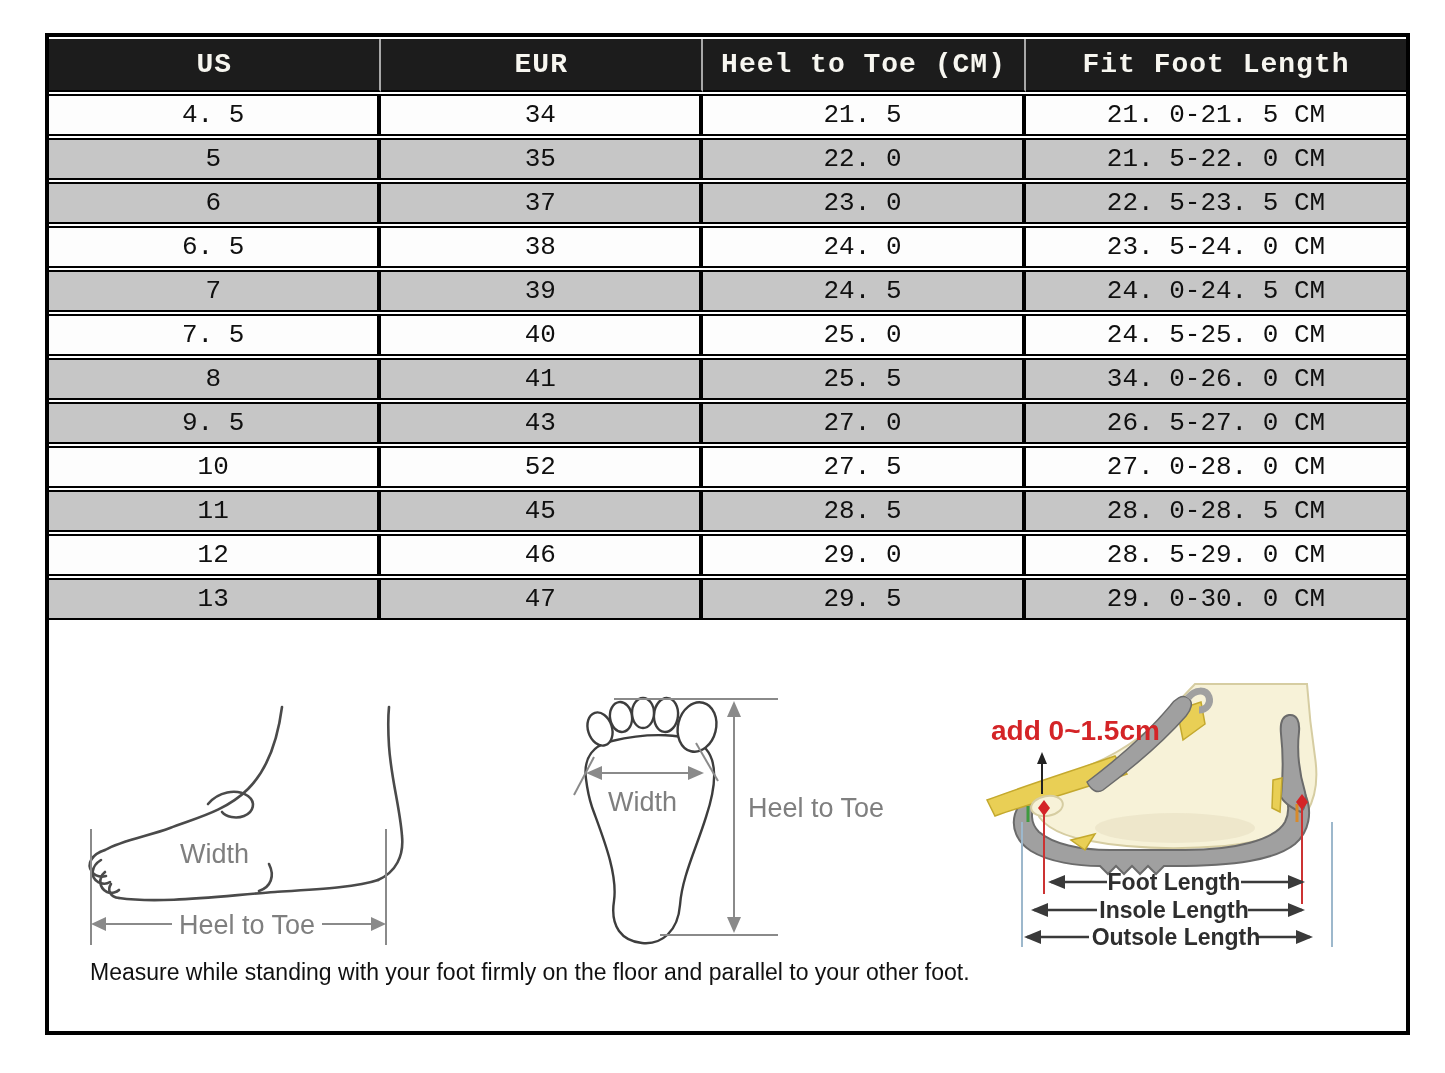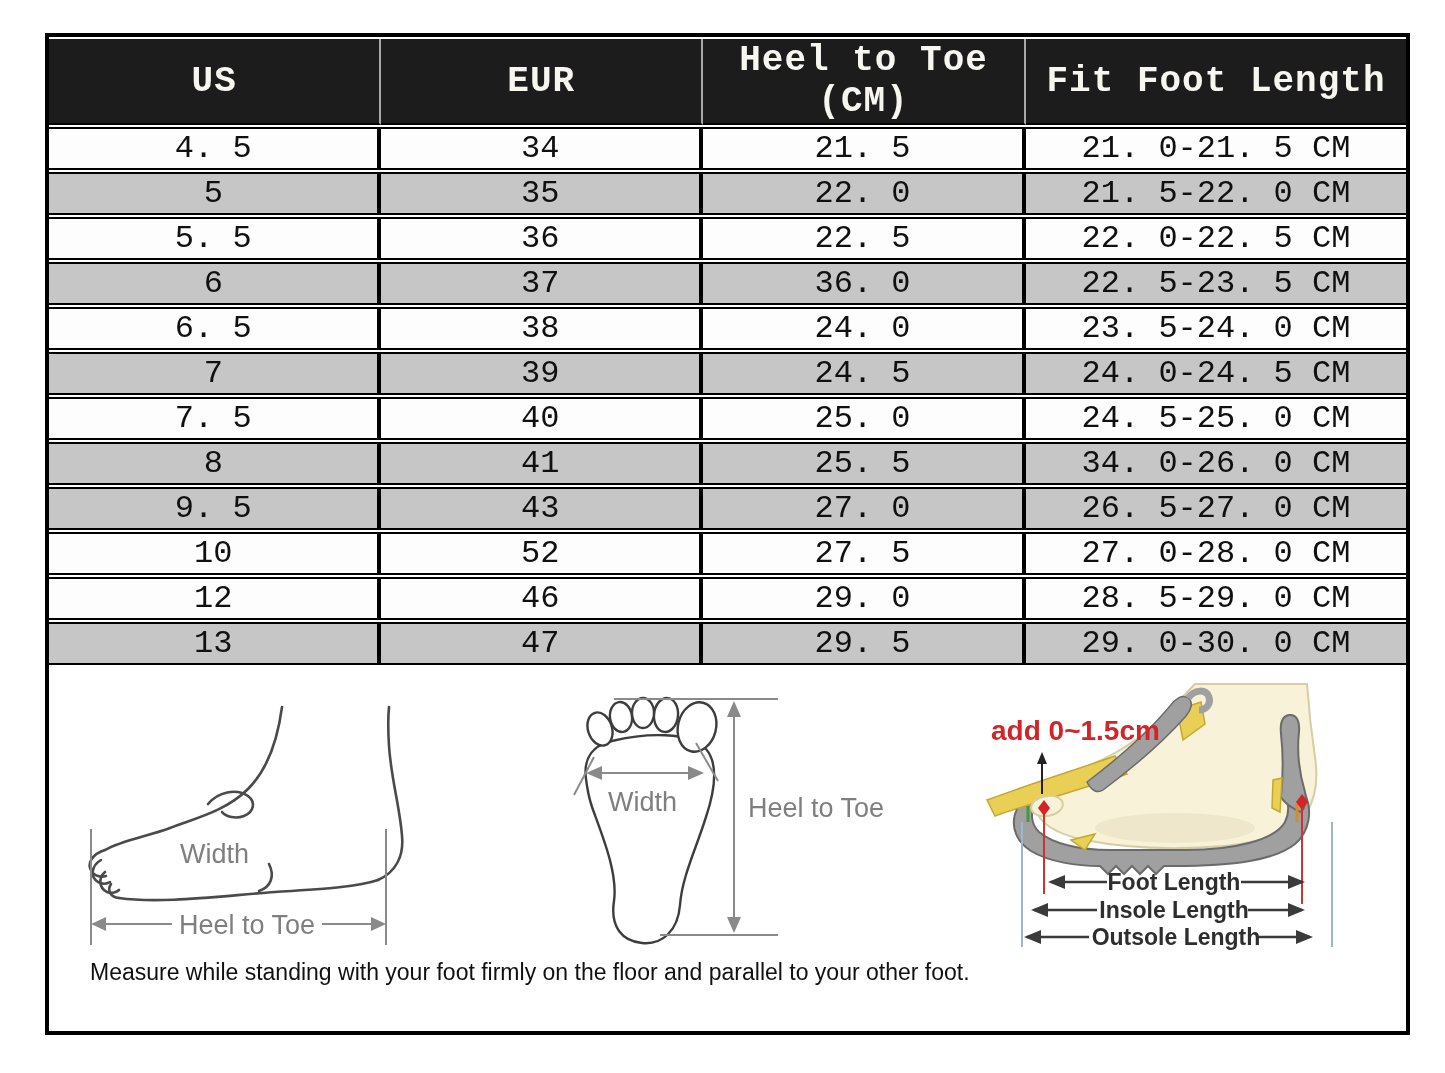--- a/index.html
+++ b/index.html
@@ -3,26 +3,26 @@
 <meta charset="utf-8">
 <style>
   html,body{margin:0;padding:0;background:#ffffff;}
   body{width:1445px;height:1073px;position:relative;overflow:hidden;
        font-family:"Liberation Sans",sans-serif;}
   .frame{position:absolute;left:45px;top:33px;width:1365px;height:1002px;
          border:4px solid #000;box-sizing:border-box;background:#fff;}
   table.size-chart{width:100%;border-collapse:separate;border-spacing:0 2px;
         table-layout:fixed;font-family:"Liberation Mono","DejaVu Sans Mono",monospace;}
   table.size-chart th{
-        background:#1c1c1c;color:#f7f6f0;font-size:36px;font-weight:600;
+        background:#1c1c1c;color:#f7f6f0;font-size:28px;font-weight:600;
         letter-spacing:1px;height:49px;text-align:center;vertical-align:middle;
         border-bottom:2px solid #000;}
   table.size-chart th:not(:last-child){border-right:2px solid #a8a8a8;}
   table.size-chart td{
-        font-size:32px;color:#101010;height:36px;text-align:center;vertical-align:middle;
+        font-size:26px;color:#101010;height:36px;text-align:center;vertical-align:middle;
         border-top:2px solid #000;border-bottom:2px solid #000;
         white-space:nowrap;overflow:hidden;}
   table.size-chart td:not(:last-child){border-right:4px solid #000;}
   table.size-chart tr.row-odd td{background:#fdfdfd;}
   table.size-chart tr.row-even td{background:#c6c6c6;}
   .diagram{position:absolute;}
   .note{position:absolute;left:41px;top:922px;font-size:23px;color:#111;
         letter-spacing:0px;}
   svg text{font-family:"Liberation Sans",sans-serif;}
   .sketch-label{fill:#7f7f7f;font-size:27px;}
@@ -55,30 +55,24 @@
           <td>34</td>
           <td>21. 5</td>
           <td>21. 0-21. 5 CM</td>
         </tr>
         <tr class="row-even">
           <td>5</td>
           <td>35</td>
           <td>22. 0</td>
           <td>21. 5-22. 0 CM</td>
         </tr>
-        <tr class="row-odd">
-          <td>5. 5</td>
-          <td>36</td>
-          <td>22. 5</td>
-          <td>22. 0-22. 5 CM</td>
-        </tr>
         <tr class="row-even">
           <td>6</td>
           <td>37</td>
-          <td>36. 0</td>
+          <td>23. 0</td>
           <td>22. 5-23. 5 CM</td>
         </tr>
         <tr class="row-odd">
           <td>6. 5</td>
           <td>38</td>
           <td>24. 0</td>
           <td>23. 5-24. 0 CM</td>
         </tr>
         <tr class="row-even">
           <td>7</td>
@@ -102,20 +96,26 @@
           <td>9. 5</td>
           <td>43</td>
           <td>27. 0</td>
           <td>26. 5-27. 0 CM</td>
         </tr>
         <tr class="row-odd">
           <td>10</td>
           <td>52</td>
           <td>27. 5</td>
           <td>27. 0-28. 0 CM</td>
+        </tr>
+        <tr class="row-even">
+          <td>11</td>
+          <td>45</td>
+          <td>28. 5</td>
+          <td>28. 0-28. 5 CM</td>
         </tr>
         <tr class="row-odd">
           <td>12</td>
           <td>46</td>
           <td>29. 0</td>
           <td>28. 5-29. 0 CM</td>
         </tr>
         <tr class="row-even">
           <td>13</td>
           <td>47</td>

